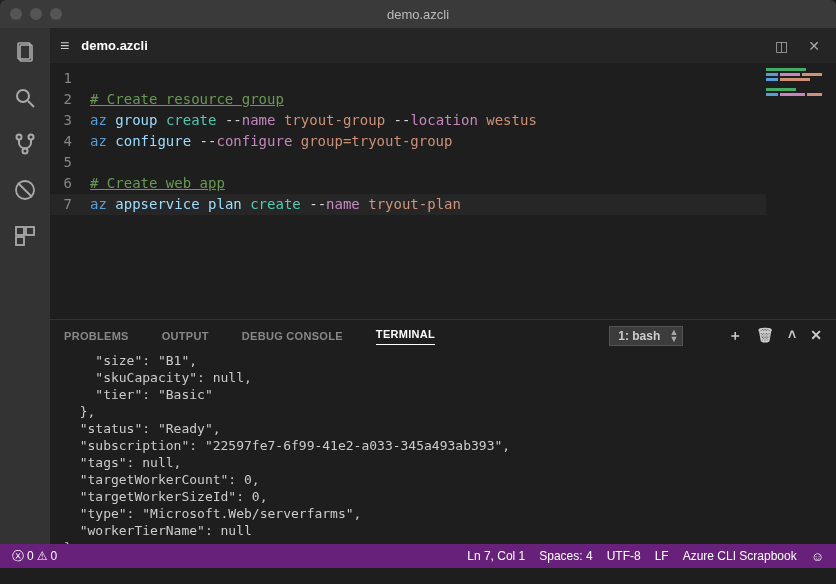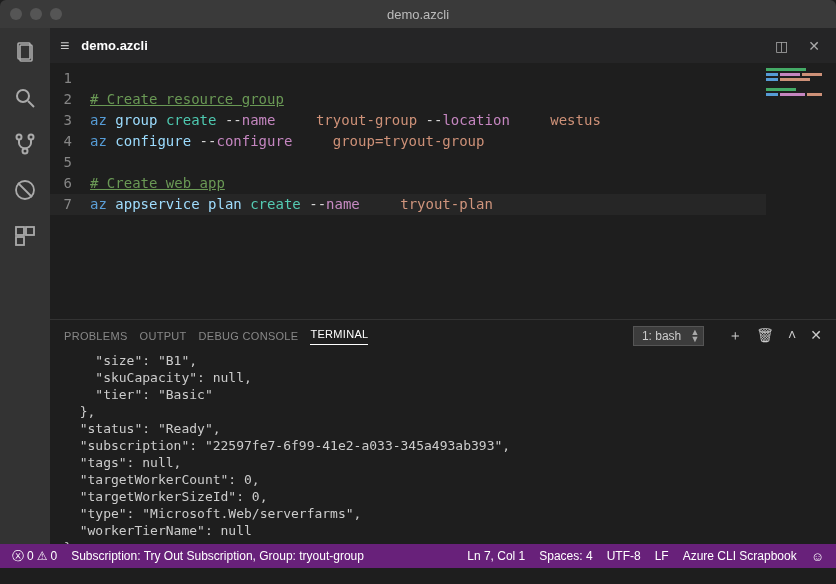--- a/index.html
+++ b/index.html
@@ -75,21 +75,21 @@
   color: #858585;
   padding-right: 18px;
 }
 .code { flex: 1; white-space: pre; }
 .comment { color: #6a9955; text-decoration: underline; }
 .cmd { color: #569cd6; text-align: center; }
 .sub { color: #9cdcfe; }
 .verb { color: #4ec9b0; }
 .flag { color: #c586c0; }
 .dash { color: #d4d4d4; }
-.val { color: #ce9178; margin-left: 32px; }
+.val { color: #ce9178; }
 .cursor-line {
   position: absolute;
   left: 0; right: 70px;
   top: calc(5px + 6 * 21px);
   height: 21px;
   background: rgba(255,255,255,0.04);
 }
 .minimap {
   position: absolute;
   right: 10px;
@@ -104,23 +104,24 @@
   background: #1e1e1e;
   display: flex;
   flex-direction: column;
   border-top: 1px solid #333;
 }
 .panel-tabs {
   height: 32px;
   display: flex;
   align-items: center;
   padding: 0 14px;
-  gap: 12px;
+  gap: 33px;
   font-size: 11px;
   color: #888;
+  font-weight: bold;
 }
 .panel-tab { cursor: pointer; letter-spacing: 0.3px;}
 .panel-tab.active { color: #fff; border-bottom: 1px solid #fff; padding-bottom:4px;}
 .panel-spacer { flex: 1; }
 .terminal-select {
   background: #3c3c3c;
   color: #ccc;
   border: 1px solid #555;
   font-size: 12px;
   padding: 2px 22px 2px 8px;
@@ -292,21 +293,20 @@
   </div>
 </div>
 
 <div class="status-bar">
   <div class="status-item">
     <span>ⓧ</span>
       <span>0</span>
     <span>⚠</span>
       <span>0</span>
   </div>
-  <div class="status-item">Subscription: Try Out Subscription, Group: tryout-group</div>
   <span class="status-spacer"></span>
   <div class="status-item">Ln 7, Col 1</div>
   <div class="status-item">Spaces: 4</div>
   <div class="status-item">UTF-8</div>
   <div class="status-item">LF</div>
   <div class="status-item">Azure CLI Scrapbook</div>
   <div class="status-item smile">☺</div>
 </div>
 
 </body></html>

